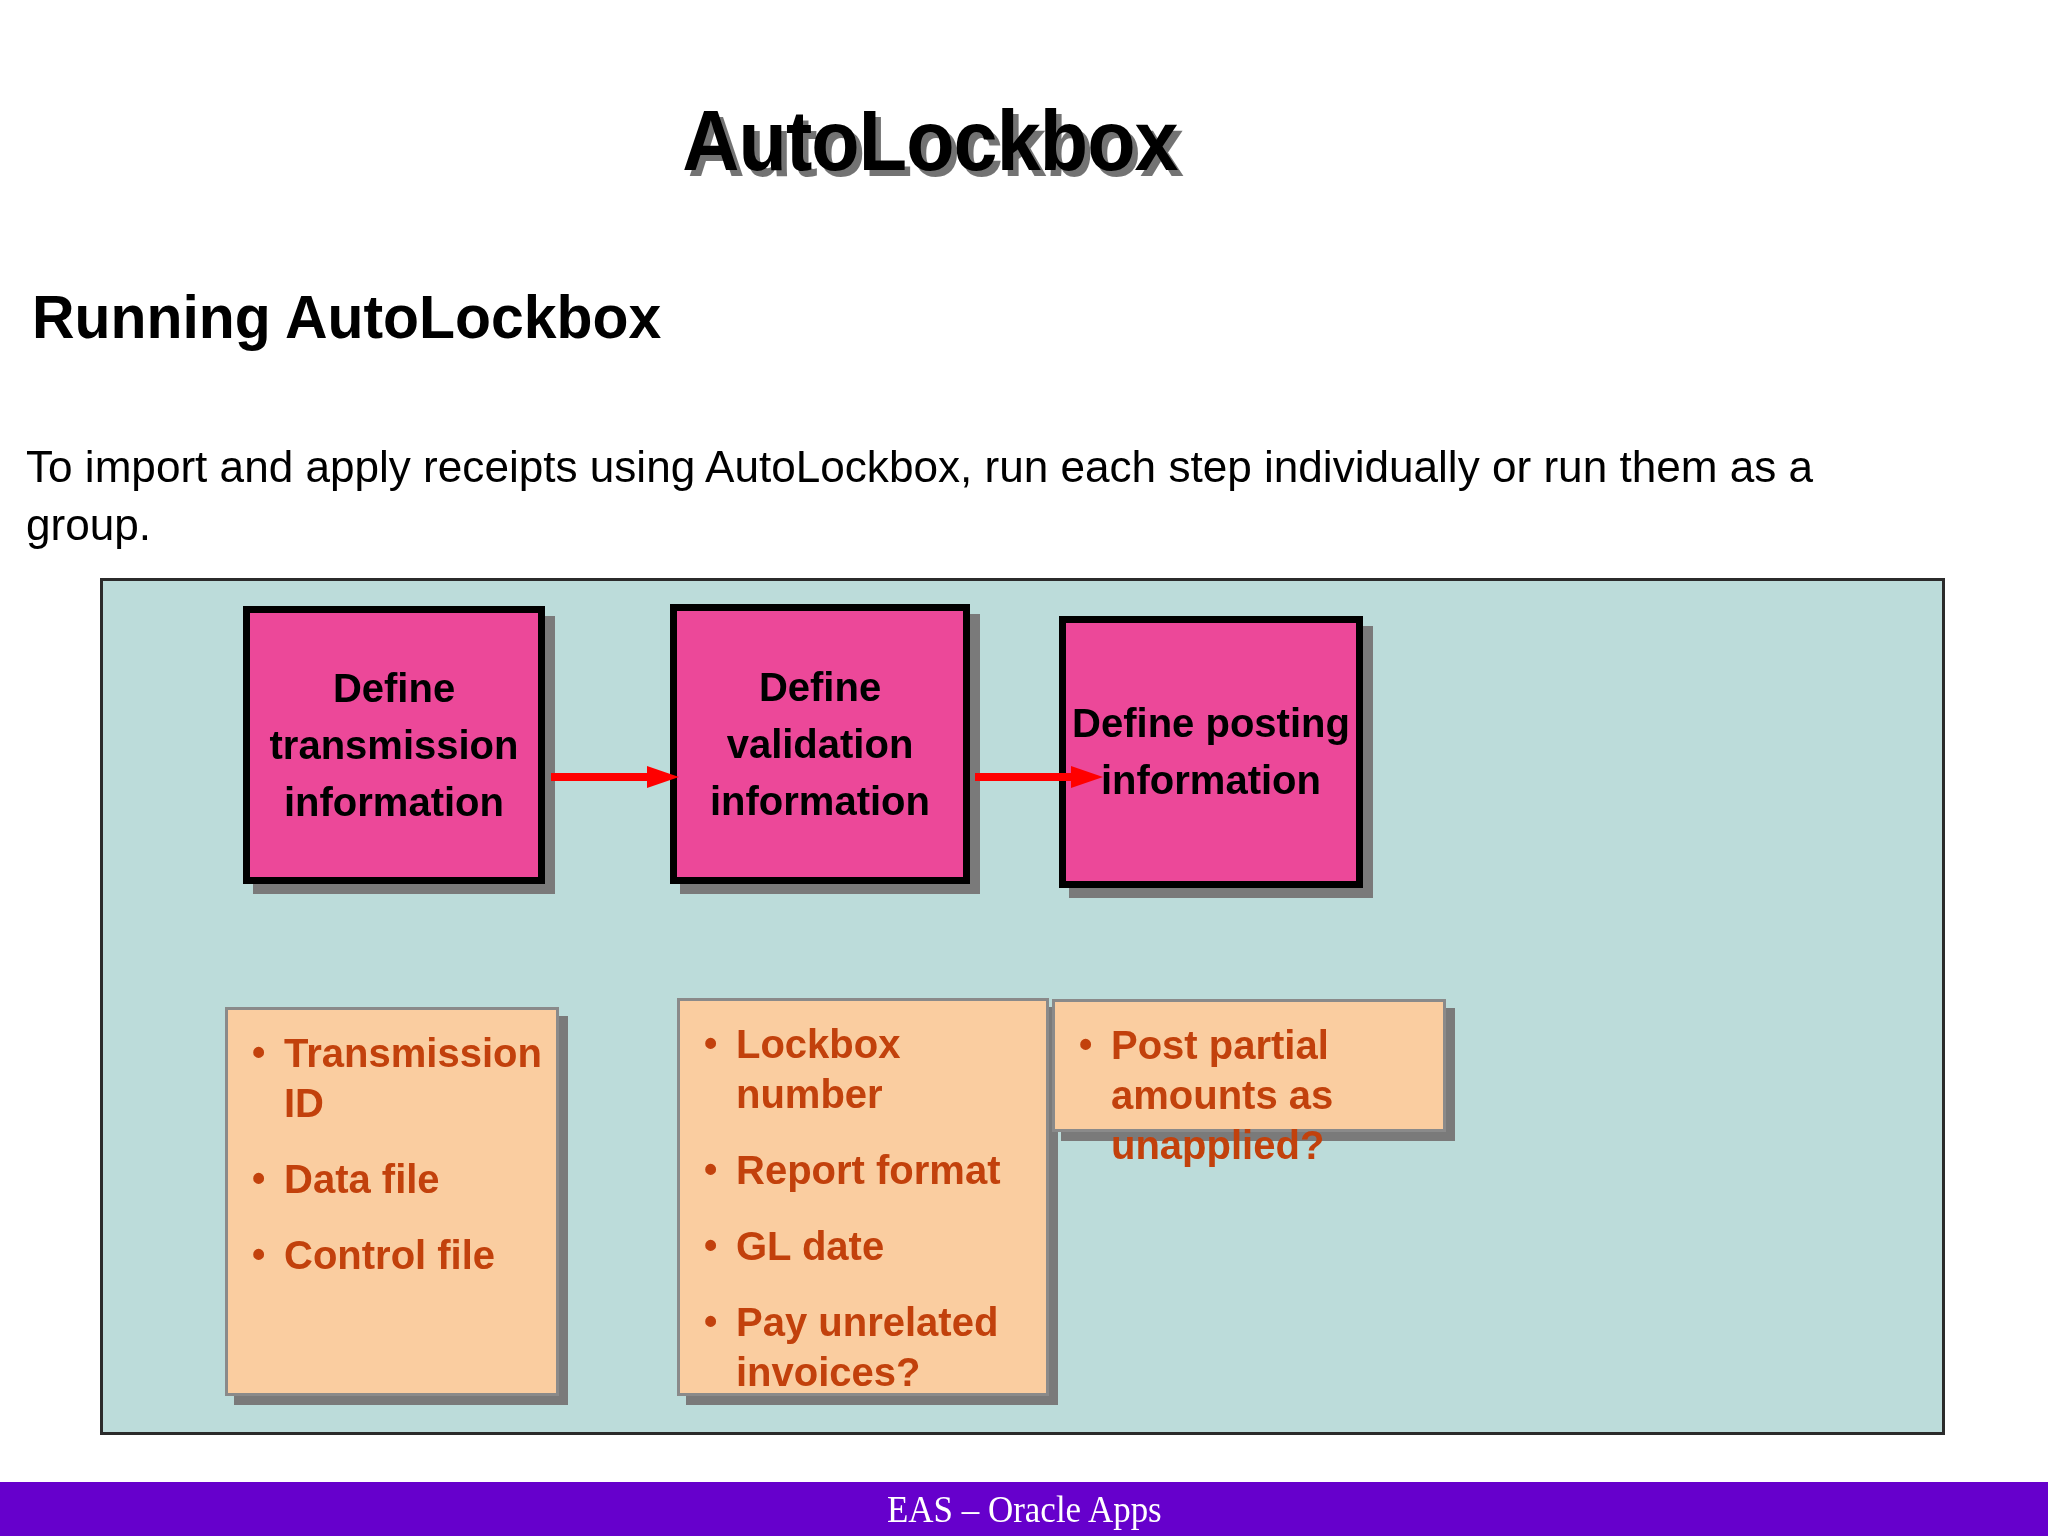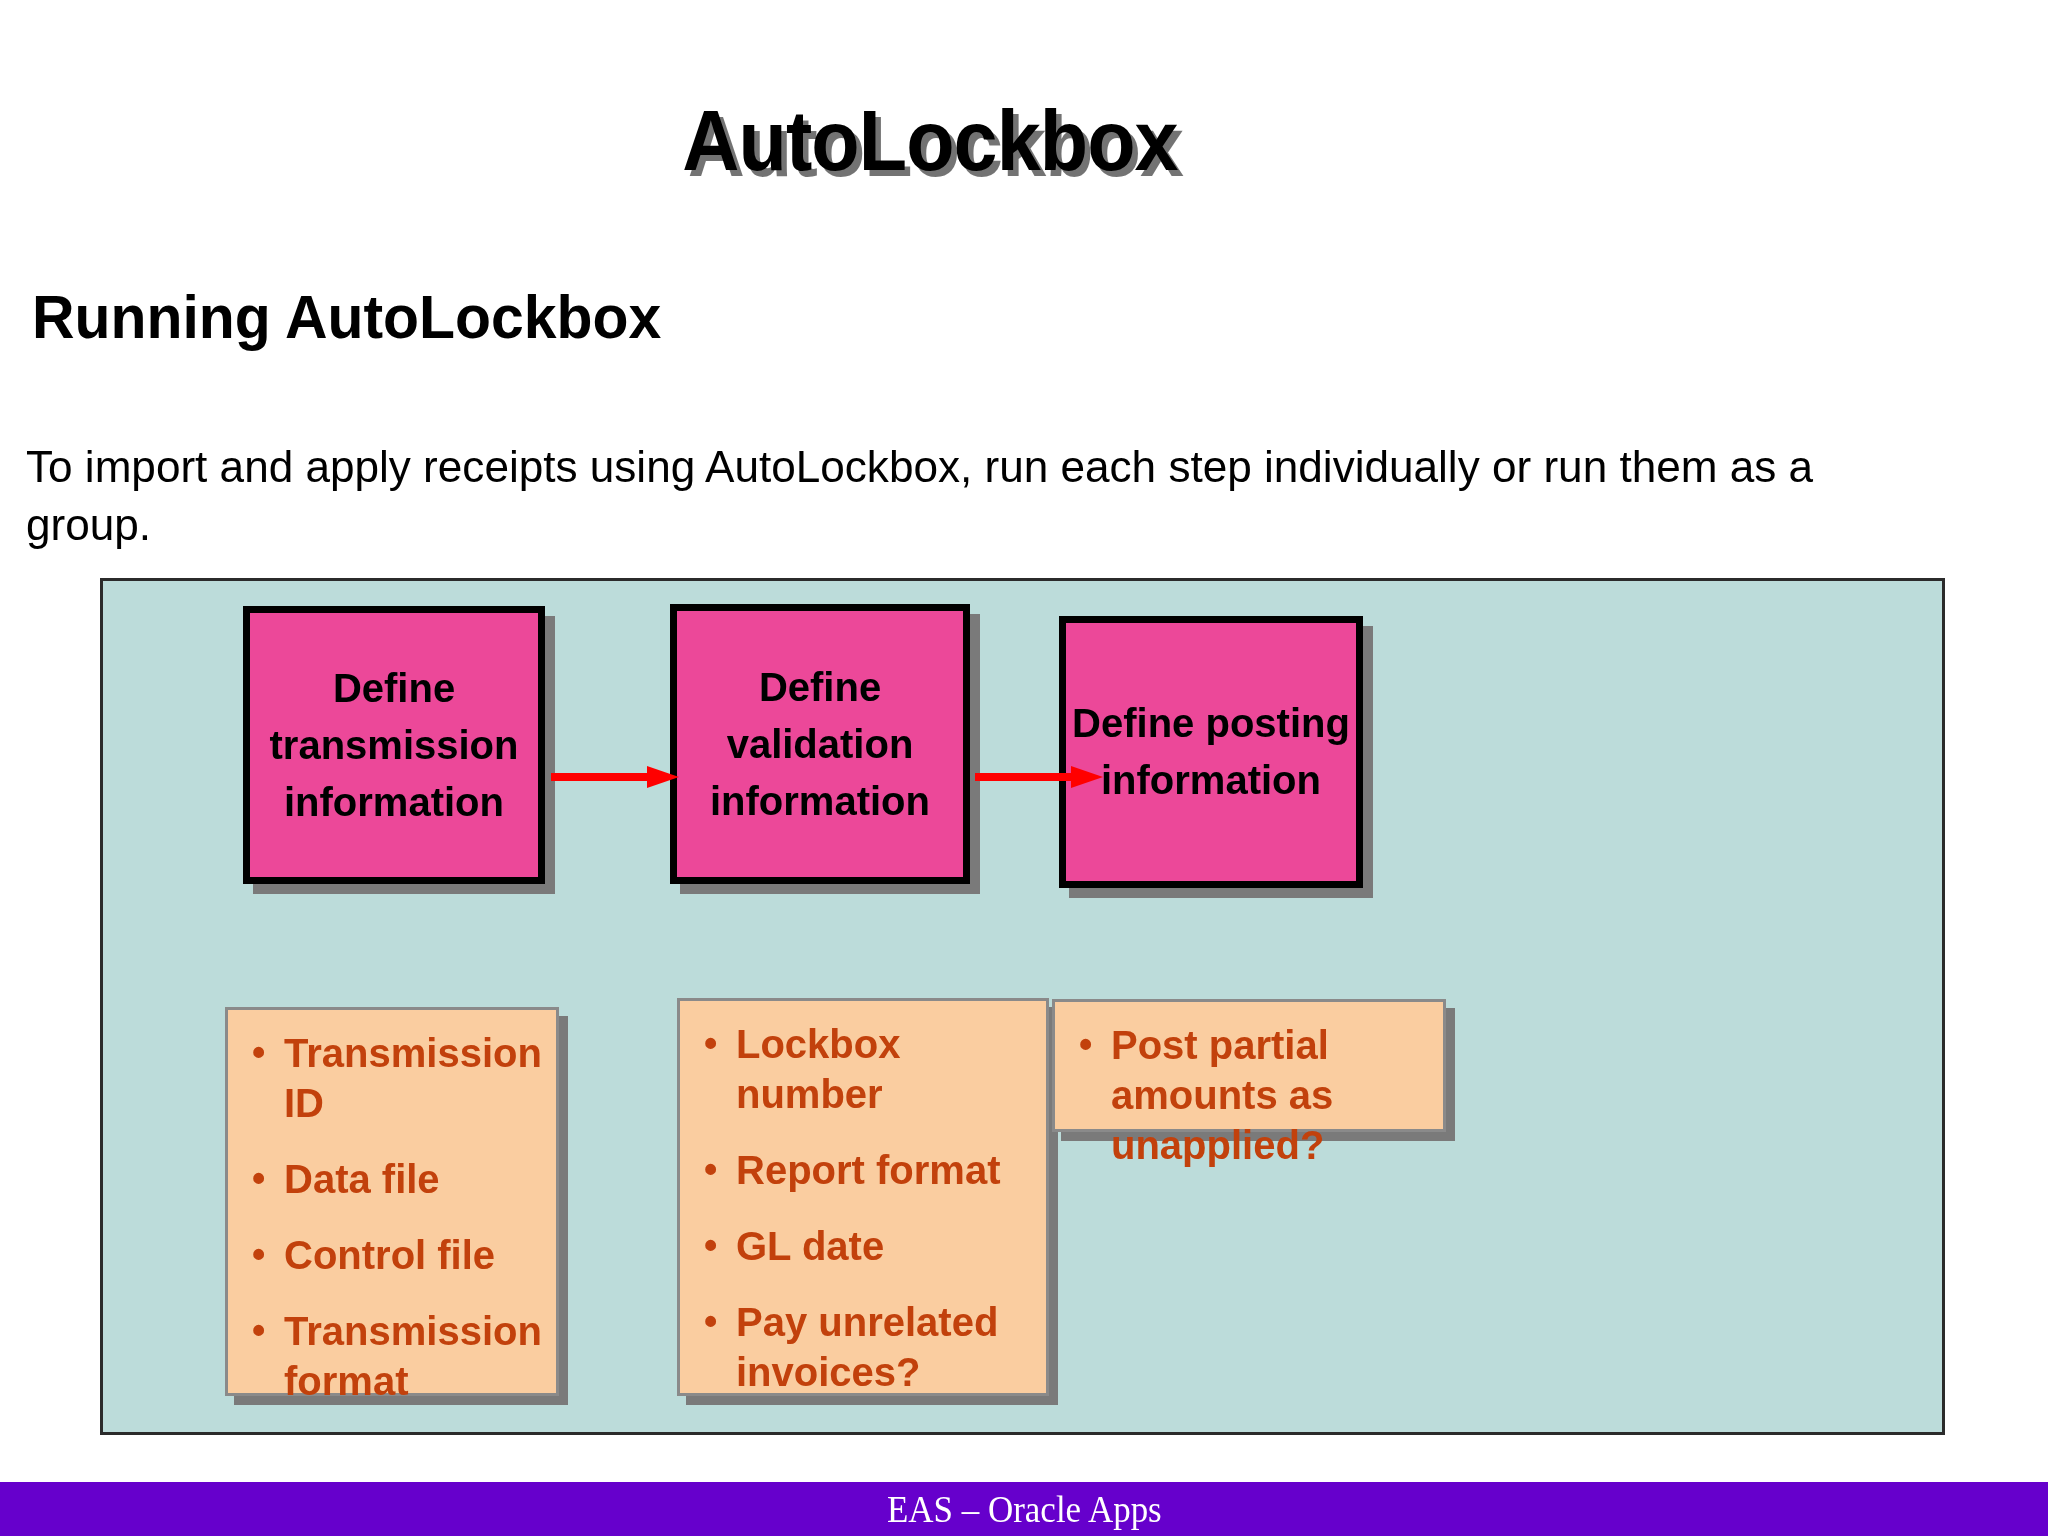--- a/index.html
+++ b/index.html
@@ -191,21 +191,20 @@
   <svg class="arrow" id="arrow-2" viewBox="0 0 128 22" preserveAspectRatio="none">
     <rect x="0" y="7" width="104" height="8" fill="#FF0000"></rect>
     <polygon points="96,0 128,11 96,22" fill="#FF0000"></polygon>
   </svg>
 
   <div class="detail-box" id="detail-box-1">
     <ul>
       <li>Transmission ID</li>
       <li>Data file</li>
       <li>Control file</li>
-      <li>Transmission format</li>
     </ul>
   </div>
 
   <div class="detail-box" id="detail-box-2">
     <ul>
       <li>Lockbox number</li>
       <li>Report format</li>
       <li>GL date</li>
       <li>Pay unrelated invoices?</li>
     </ul>

